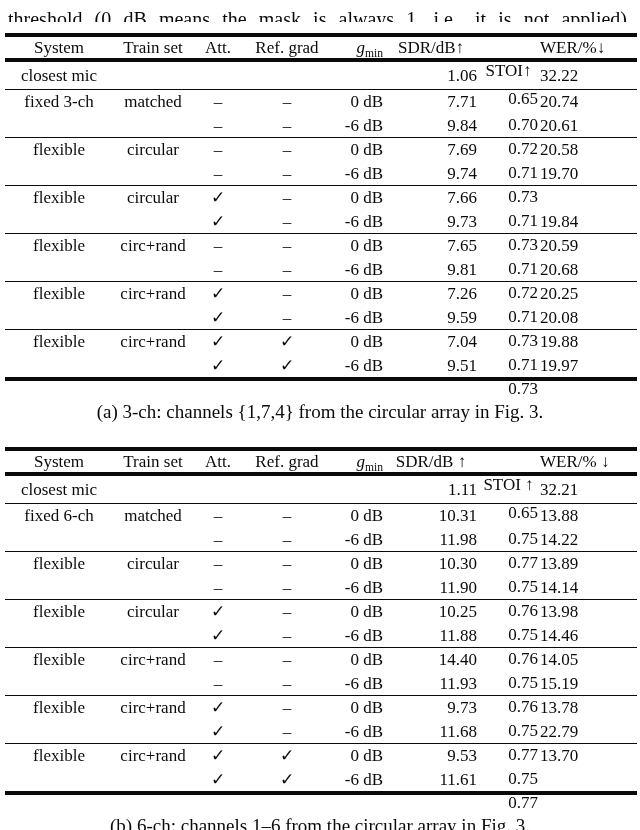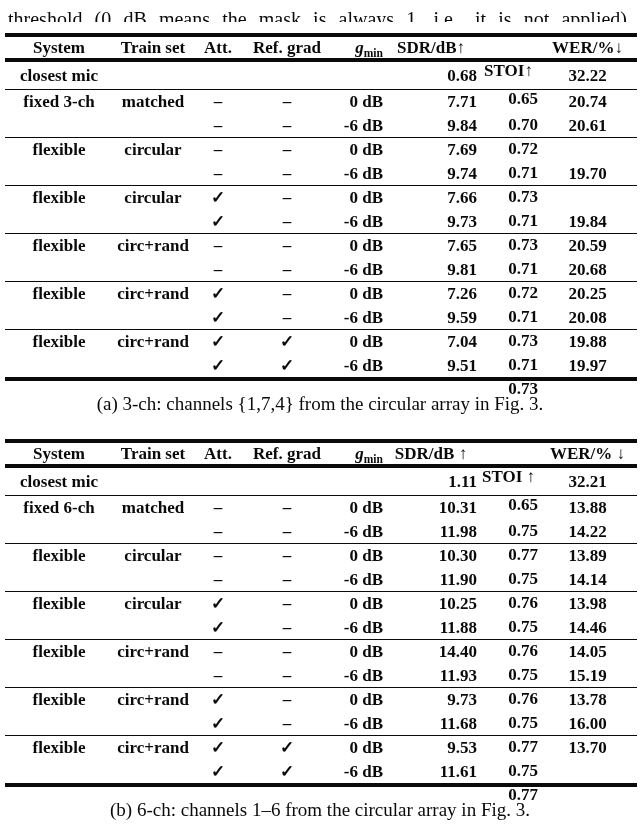--- a/index.html
+++ b/index.html
@@ -27,37 +27,37 @@
   }
   .rule-double {
     height: 2px;
     border-top: 2px solid #0a0a0a;
     border-bottom: 2px solid #0a0a0a;
   }
   .rule-single {
     height: 0;
     border-top: 1.5px solid #0a0a0a;
   }
-  .row { display: flex; height: 23.5px; line-height: 23.5px; font-weight: bold; }
+  .row { display: flex; height: 23.5px; line-height: 23.5px; }
   .row.hdr { height: 21px; line-height: 21px; }
   .row.first-row { height: 27px; line-height: 27px; }
   .cell { flex: 0 0 auto; white-space: nowrap; overflow: visible; }
   .c-system { width: 108px; text-align: center; }
   .c-train  { width: 80px;  text-align: center; }
   .c-att    { width: 50px;  text-align: center; }
   .c-ref    { width: 88px;  text-align: center; }
   .c-gmin   { width: 54px;  text-align: right; padding-right: 2px; }
   .c-sdr    { width: 94px;  text-align: right; padding-right: 2px; }
   .c-stoi   { width: 61px;  text-align: right; padding-right: 2px; margin-top: 23px; }
-  .c-wer    { width: 97px;  text-align: center; padding-right: 2px; }
+  .c-wer    { width: 97px;  text-align: left; padding-right: 2px; }
   .hdr .c-sdr, .hdr .c-stoi { text-align: center; }
   .hdr .c-gmin i { font-style: italic; }
   .hdr .c-gmin sub { font-style: normal; font-size: 68%; }
   .caption {
-    margin-top: 12px;
+    margin-top: 20px;
     text-align: center;
     font-size: 19px;
     line-height: 22px;
     height: 22px;
   }
 </style>
 </head>
 <body>
 
 <p class="intro">threshold (0 dB means the mask is always 1, i.e., it is not applied).</p>
@@ -75,21 +75,21 @@
         <div class="cell c-stoi">STOI↑</div>
         <div class="cell c-wer">WER/%↓</div>
       </div>
       <div class="rule-double"></div>
       <div class="row first-row">
         <div class="cell c-system">closest mic</div>
         <div class="cell c-train"></div>
         <div class="cell c-att"></div>
         <div class="cell c-ref"></div>
         <div class="cell c-gmin"></div>
-        <div class="cell c-sdr">0.68</div>
+        <div class="cell c-sdr">1.06</div>
         <div class="cell c-stoi">0.65</div>
         <div class="cell c-wer">32.22</div>
       </div>
       <div class="rule-single"></div>
       <div class="row">
         <div class="cell c-system">fixed 3-ch</div>
         <div class="cell c-train">matched</div>
         <div class="cell c-att">–</div>
         <div class="cell c-ref">–</div>
         <div class="cell c-gmin">0 dB</div>
@@ -109,20 +109,21 @@
       </div>
       <div class="rule-single"></div>
       <div class="row">
         <div class="cell c-system">flexible</div>
         <div class="cell c-train">circular</div>
         <div class="cell c-att">–</div>
         <div class="cell c-ref">–</div>
         <div class="cell c-gmin">0 dB</div>
         <div class="cell c-sdr">7.69</div>
         <div class="cell c-stoi">0.71</div>
+        <div class="cell c-wer">20.58</div>
       </div>
       <div class="row">
         <div class="cell c-system"></div>
         <div class="cell c-train"></div>
         <div class="cell c-att">–</div>
         <div class="cell c-ref">–</div>
         <div class="cell c-gmin">-6 dB</div>
         <div class="cell c-sdr">9.74</div>
         <div class="cell c-stoi">0.73</div>
         <div class="cell c-wer">19.70</div>
@@ -335,21 +336,21 @@
         <div class="cell c-wer">13.78</div>
       </div>
       <div class="row">
         <div class="cell c-system"></div>
         <div class="cell c-train"></div>
         <div class="cell c-att">✓</div>
         <div class="cell c-ref">–</div>
         <div class="cell c-gmin">-6 dB</div>
         <div class="cell c-sdr">11.68</div>
         <div class="cell c-stoi">0.77</div>
-        <div class="cell c-wer">16.00</div>
+        <div class="cell c-wer">22.79</div>
       </div>
       <div class="rule-single"></div>
       <div class="row">
         <div class="cell c-system">flexible</div>
         <div class="cell c-train">circ+rand</div>
         <div class="cell c-att">✓</div>
         <div class="cell c-ref">✓</div>
         <div class="cell c-gmin">0 dB</div>
         <div class="cell c-sdr">9.53</div>
         <div class="cell c-stoi">0.75</div>

